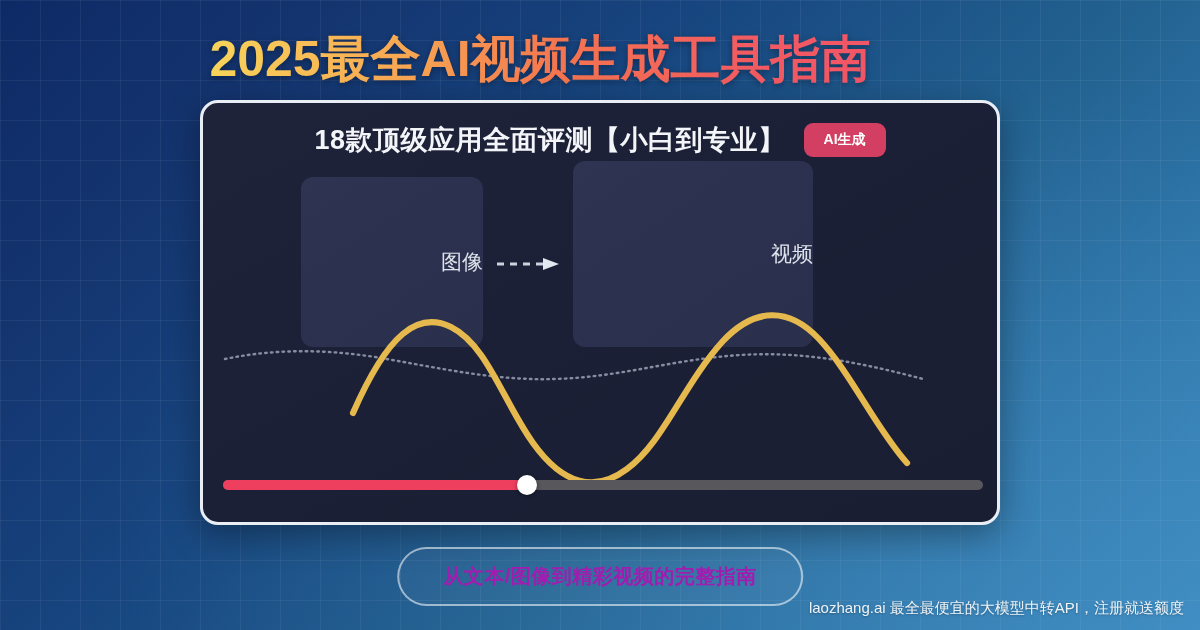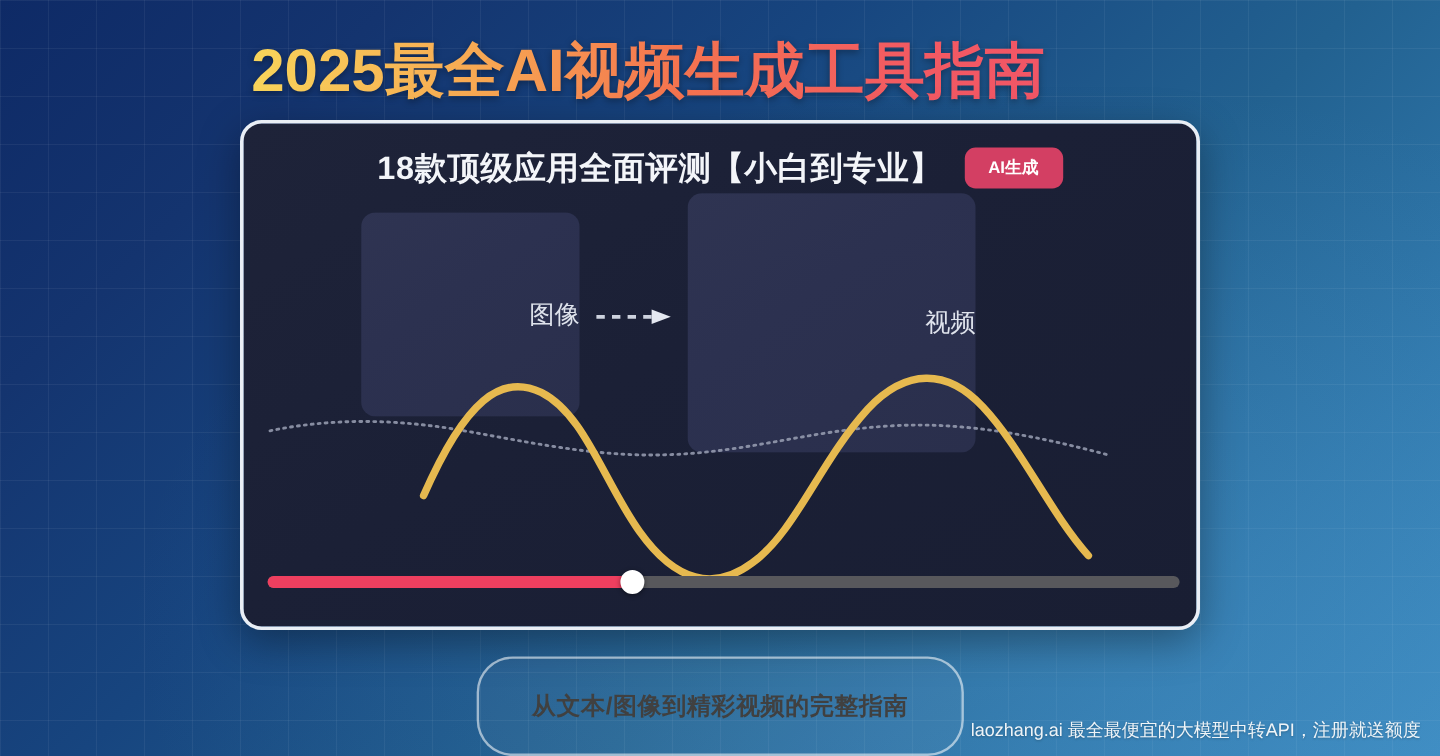--- a/index.html
+++ b/index.html
@@ -81,21 +81,21 @@
     background-color:#2d3250;
     border-radius:12px;
     display:flex; align-items:center; justify-content:flex-end;
     color:#dfe3ec;
   }
   #stage-image-box {
     left:98px; top:16px; width:182px; height:170px;
     font-size:21px;
   }
   #stage-video-box {
-    left:370px; top:0px; width:240px; height:216px;
+    left:370px; top:0px; width:240px; height:186px;
     font-size:21px;
   }
   #flow-arrow {
     position:absolute; left:292px; top:96px;
     width:66px; height:14px;
   }
 
   
   #wave-area {
     position:absolute; left:0; top:190px; width:800px; height:200px;
@@ -124,24 +124,24 @@
     width:20px; height:20px; margin-left:-10px;
     background:#ffffff;
     border-radius:50%;
     box-shadow:0 1px 4px rgba(0,0,0,0.45);
   }
 
   
   #cta-button {
     position:absolute; left:50%; transform:translateX(-50%);
     top:547px;
-    padding:26px 44px;
+    padding:14px 44px;
     border:2px solid rgba(255,255,255,0.55);
     border-radius:30px;
-    color:#404040; font-size:20px; font-weight:bold;
+    color:#a21caf; font-size:20px; font-weight:bold;
     letter-spacing:0.5px; white-space:nowrap;
     background:rgba(255,255,255,0.035);
   }
 
   
   #footer-note {
     position:absolute; right:16px; bottom:12px;
     color:rgba(255,255,255,0.92);
     font-size:15px;
     white-space:nowrap;

